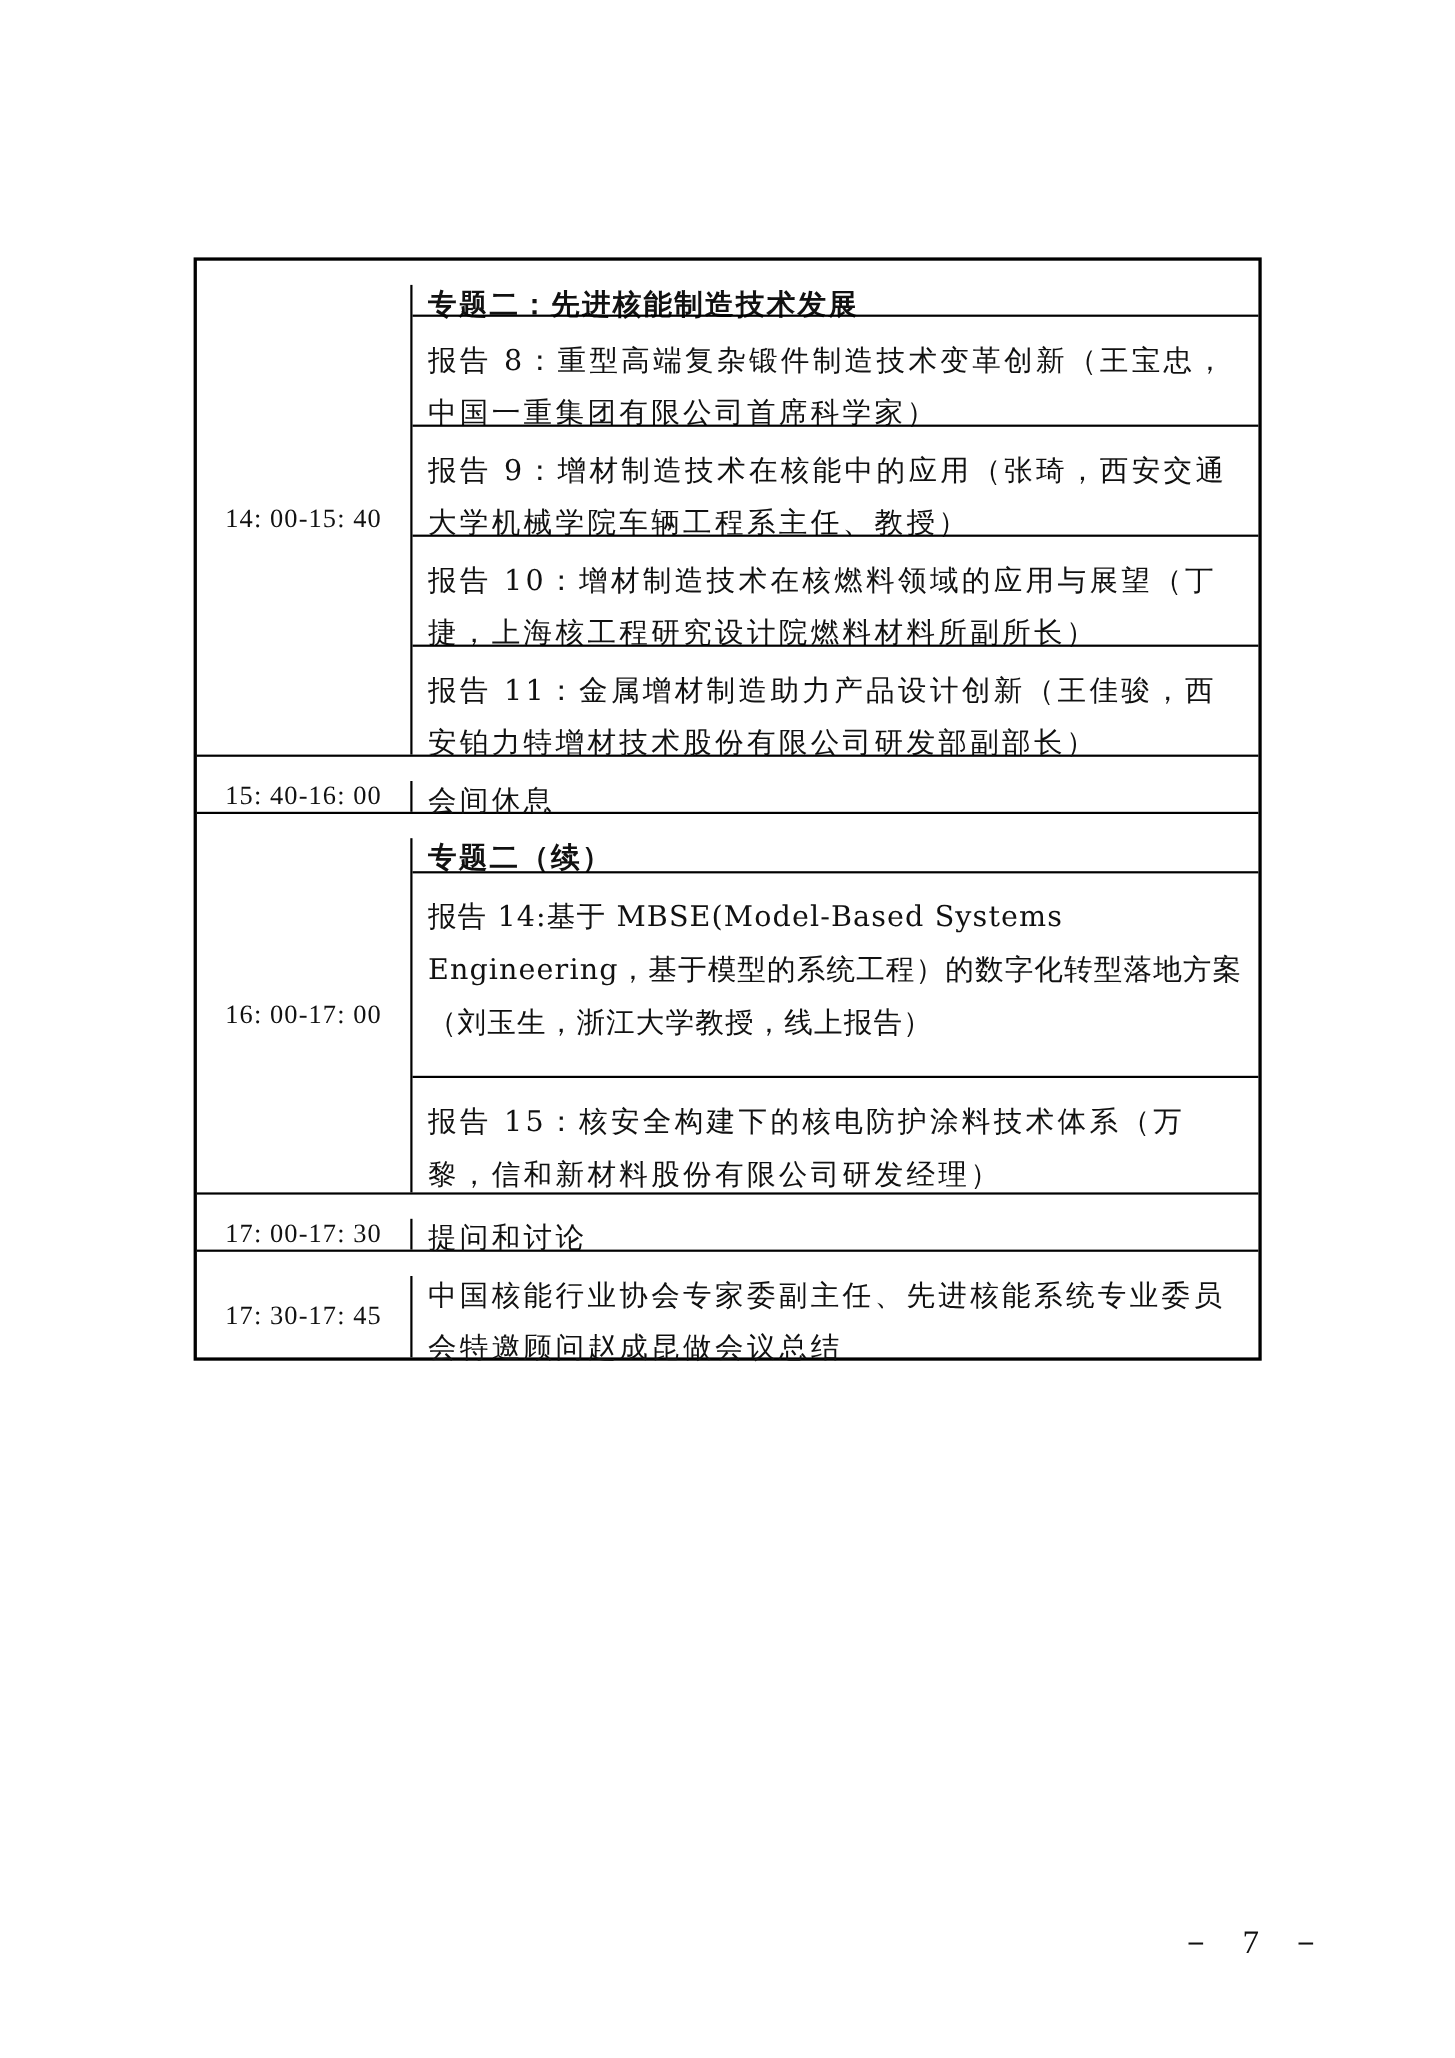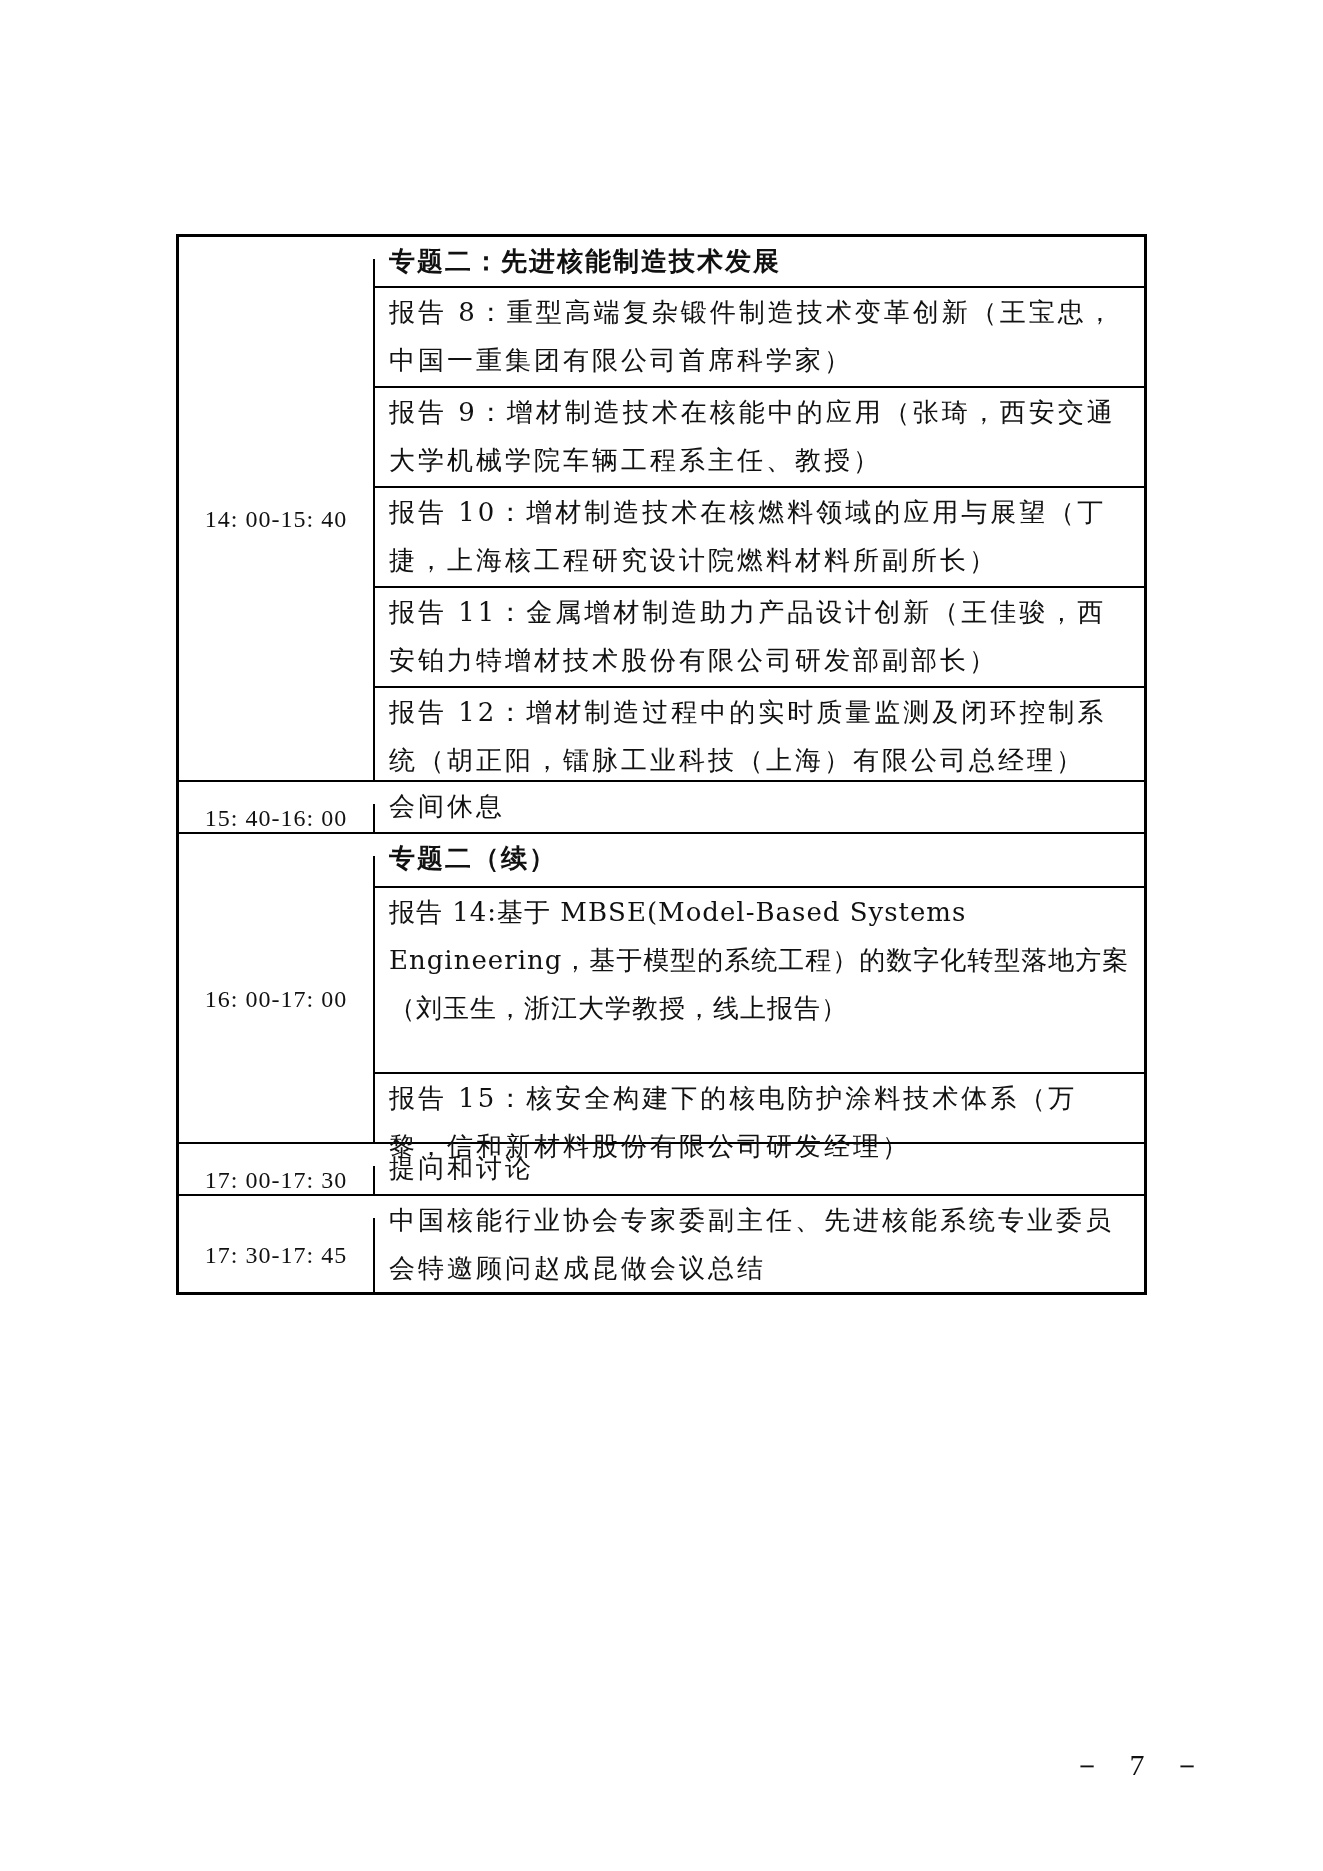--- a/index.html
+++ b/index.html
@@ -6,21 +6,21 @@
   body { width:1323px; height:1871px; position:relative; overflow:hidden;
          font-family:"DejaVu Serif","Liberation Serif",serif; color:#111; }
   .tbl { position:absolute; left:176px; top:234px; width:971px;
          border:3px solid #000; box-sizing:border-box; }
   .row { display:flex; border-top:2px solid #000; }
   .row.first { border-top:none; }
   .time { width:194px; flex:none; border-right:2px solid #000; display:flex;
           align-items:center; justify-content:center; font-size:24px;
           font-family:"Liberation Serif","DejaVu Serif",serif; letter-spacing:1px;margin-top:22px; }
   .items { flex:1; display:flex; flex-direction:column; }
-  .cell { padding:0 12px 0 14px; font-size:26px; line-height:48px;
+  .cell { padding:16px 12px 0 14px; font-size:26px; line-height:48px;
           letter-spacing:3px; border-top:2px solid #000; box-sizing:border-box; }
   .items .cell:first-child { border-top:none; }
   .cell.head { font-weight:bold; height:49px; line-height:48px; letter-spacing:2px; }
   .h2 { height:100px; }
   .h3 { height:186px; }
   .h1 { height:50px; }
   .pagenum { position:absolute; left:1072px; top:1745px; font-size:30px;
              font-family:"Liberation Serif",serif; letter-spacing:10px; }
 </style>
 </head>
@@ -29,37 +29,36 @@
 <div class="tbl">
 
   <div class="row first">
     <div class="time">14: 00-15: 40</div>
     <div class="items">
       <div class="cell head">专题二：先进核能制造技术发展</div>
       <div class="cell h2">报告 8：重型高端复杂锻件制造技术变革创新（王宝忠，中国一重集团有限公司首席科学家）</div>
       <div class="cell h2">报告 9：增材制造技术在核能中的应用（张琦，西安交通大学机械学院车辆工程系主任、教授）</div>
       <div class="cell h2">报告 10：增材制造技术在核燃料领域的应用与展望（丁捷，上海核工程研究设计院燃料材料所副所长）</div>
       <div class="cell h2">报告 11：金属增材制造助力产品设计创新（王佳骏，西安铂力特增材技术股份有限公司研发部副部长）</div>
-      <div class="cell h2" style="height:94px">报告 12：增材制造过程中的实时质量监测及闭环控制系统（胡正阳，镭脉工业科技（上海）有限公司总经理）</div>
     </div>
   </div>
 
   <div class="row">
     <div class="time">15: 40-16: 00</div>
     <div class="items">
       <div class="cell h1">会间休息</div>
     </div>
   </div>
 
   <div class="row">
     <div class="time">16: 00-17: 00</div>
     <div class="items">
       <div class="cell head" style="height:52px">专题二（续）</div>
       <div class="cell h3" style="letter-spacing:1px">报告 14:基于 MBSE(Model-Based Systems Engineering，基于模型的系统工程）的数字化转型落地方案（刘玉生，浙江大学教授，线上报告）</div>
-      <div class="cell h2" style="height:70px">报告 15：核安全构建下的核电防护涂料技术体系（万黎，信和新材料股份有限公司研发经理）</div>
+      <div class="cell h2" style="height:106px">报告 15：核安全构建下的核电防护涂料技术体系（万黎，信和新材料股份有限公司研发经理）</div>
     </div>
   </div>
 
   <div class="row">
     <div class="time">17: 00-17: 30</div>
     <div class="items">
       <div class="cell h1">提问和讨论</div>
     </div>
   </div>
 

